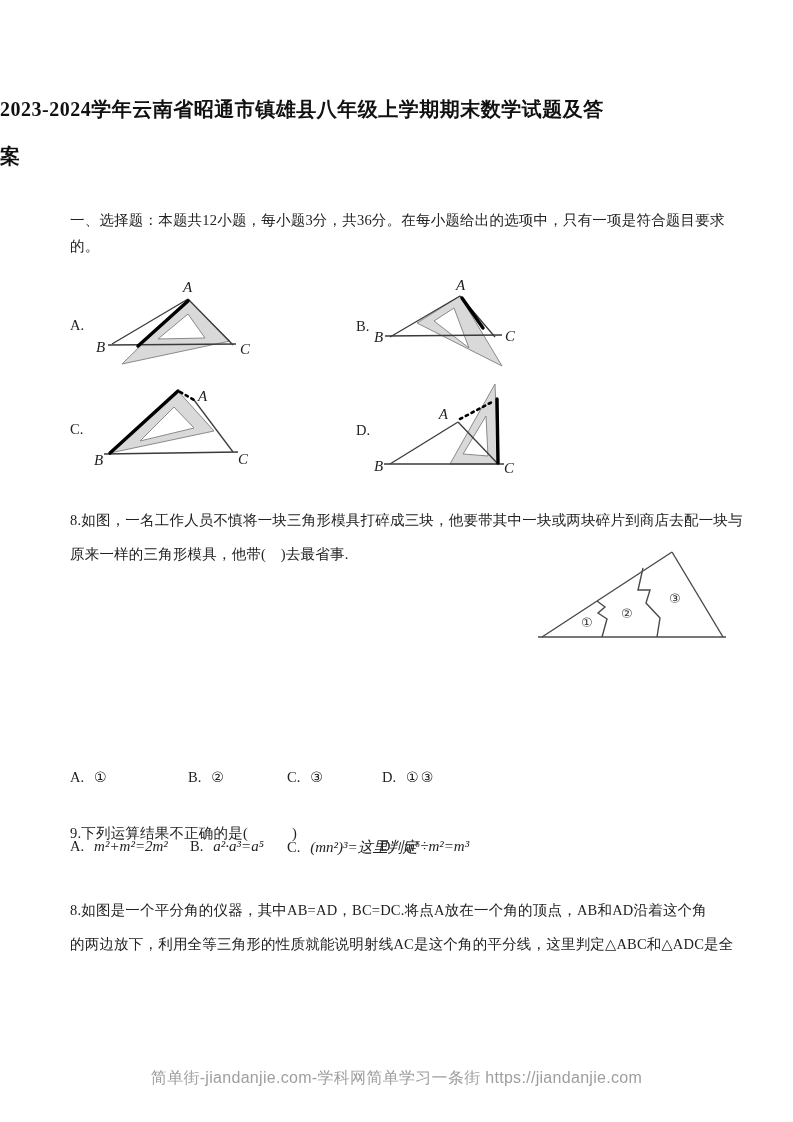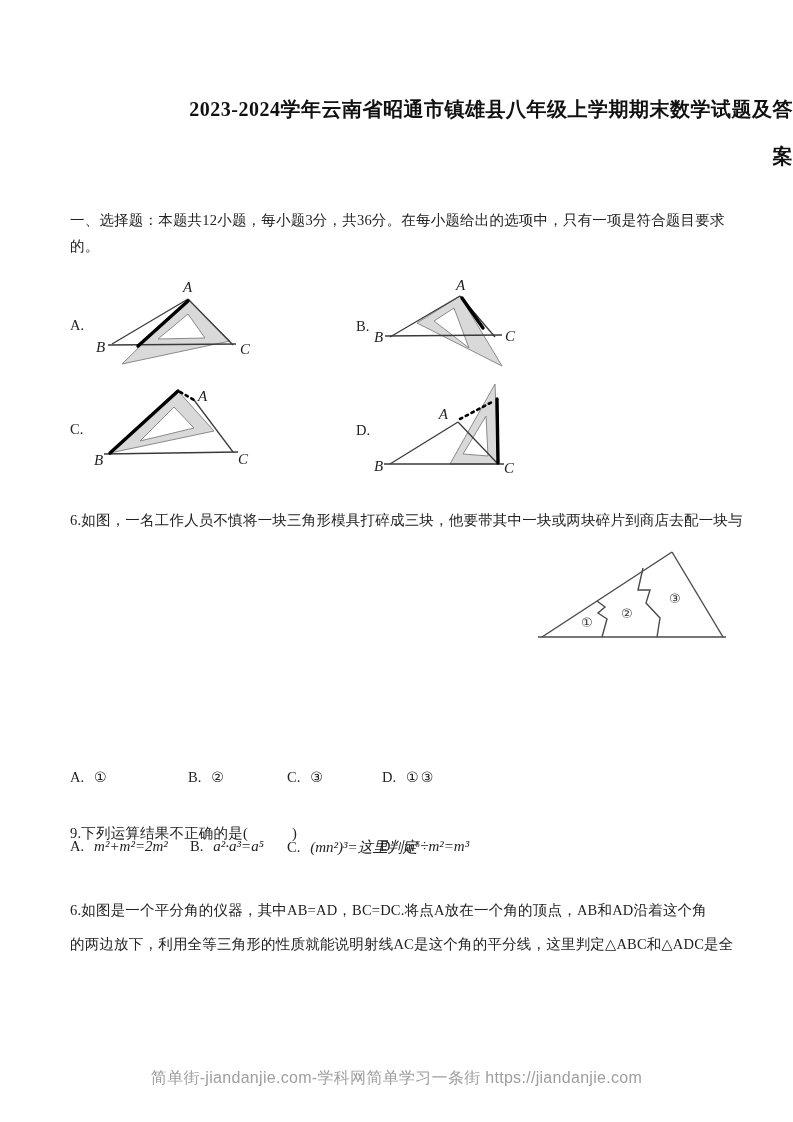--- a/index.html
+++ b/index.html
@@ -9,21 +9,21 @@
     width: 793px;
     height: 1122px;
     background: #ffffff;
     font-family: "Liberation Serif", "DejaVu Serif", serif;
     color: #1c1c1c;
     overflow: hidden;
   }
   .abs { position: absolute; white-space: nowrap; }
   .title-line {
     left: 0; width: 793px;
-    text-align: right;
+    text-align: left;
     font-size: 20px;
     font-weight: bold;
     letter-spacing: 0.5px;
     color: #111;
   }
   .body-line { font-size: 14.5px; color: #222; letter-spacing: 0.2px; margin-top: 24px; }
   .opt-label { font-size: 14.5px; color: #222; }
   .opt-item { display: inline-flex; gap: 10px; align-items: baseline; }
   .piece-val { font-family: "DejaVu Sans", sans-serif; font-size: 14px; letter-spacing: 2px; }
   .formula {
@@ -115,21 +115,22 @@
     <line class="tri-line" x1="16" y1="88" x2="136" y2="88"></line>
     <line class="tri-line" x1="22" y1="88" x2="90" y2="46"></line>
     <line class="tri-line" x1="90" y1="46" x2="130" y2="88"></line>
     <line class="thick" x1="129" y1="23" x2="130" y2="87"></line>
     <line class="dots" x1="92" y1="43" x2="124" y2="26"></line>
     <text class="vlabel" x="80" y="43" text-anchor="end">A</text>
     <text class="vlabel" x="6" y="95">B</text>
     <text class="vlabel" x="136" y="97">C</text>
   </svg>
 
-  <div class="abs body-line" style="left:70px;top:487px">6.如图，一名工作人员不慎将一块三角形模具打碎成三块，他要带其中一块或两块碎片到商店去配一块与</div>
+  <div class="abs body-line" style="left:70px;top:487px">8.如图，一名工作人员不慎将一块三角形模具打碎成三块，他要带其中一块或两块碎片到商店去配一块与</div>
+  <div class="abs body-line" style="left:70px;top:521px">原来一样的三角形模具，他带(　)去最省事.</div>
 
   <svg style="left:533px;top:543px" width="205" height="102" viewBox="0 0 205 102">
     <line class="crack" x1="5" y1="94" x2="193" y2="94"></line>
     <line class="crack" x1="9" y1="94" x2="139" y2="9"></line>
     <line class="crack" x1="139" y1="9" x2="190" y2="94"></line>
     <polyline class="crack" points="64,58 72,64 65,70 74,76 69,94"></polyline>
     <polyline class="crack" points="110,25 105,47 117,47 113,60 127,75 124,94"></polyline>
     <text class="plabel" x="48" y="84">①</text>
     <text class="plabel" x="88" y="75">②</text>
     <text class="plabel" x="136" y="60">③</text>
@@ -164,18 +165,18 @@
   </div>
   <div class="abs opt-item" style="left:287px;top:838px">
     <span class="opt-label">C.</span>
     <span class="formula">(mn²)³=这里判定</span>
   </div>
   <div class="abs opt-item" style="left:380px;top:838px">
     <span class="opt-label">D.</span>
     <span class="formula">m⁶÷m²=m³</span>
   </div>
 
-  <div class="abs body-line" style="left:70px;top:877px">6.如图是一个平分角的仪器，其中AB=AD，BC=DC.将点A放在一个角的顶点，AB和AD沿着这个角</div>
+  <div class="abs body-line" style="left:70px;top:877px">8.如图是一个平分角的仪器，其中AB=AD，BC=DC.将点A放在一个角的顶点，AB和AD沿着这个角</div>
   <div class="abs body-line" style="left:70px;top:911px">的两边放下，利用全等三角形的性质就能说明射线AC是这个角的平分线，这里判定△ABC和△ADC是全</div>
 
   <div class="abs footer-line" style="top:1068px">简单街-jiandanjie.com-学科网简单学习一条街 https://jiandanjie.com</div>
 
 </div>
 
 </body></html>

